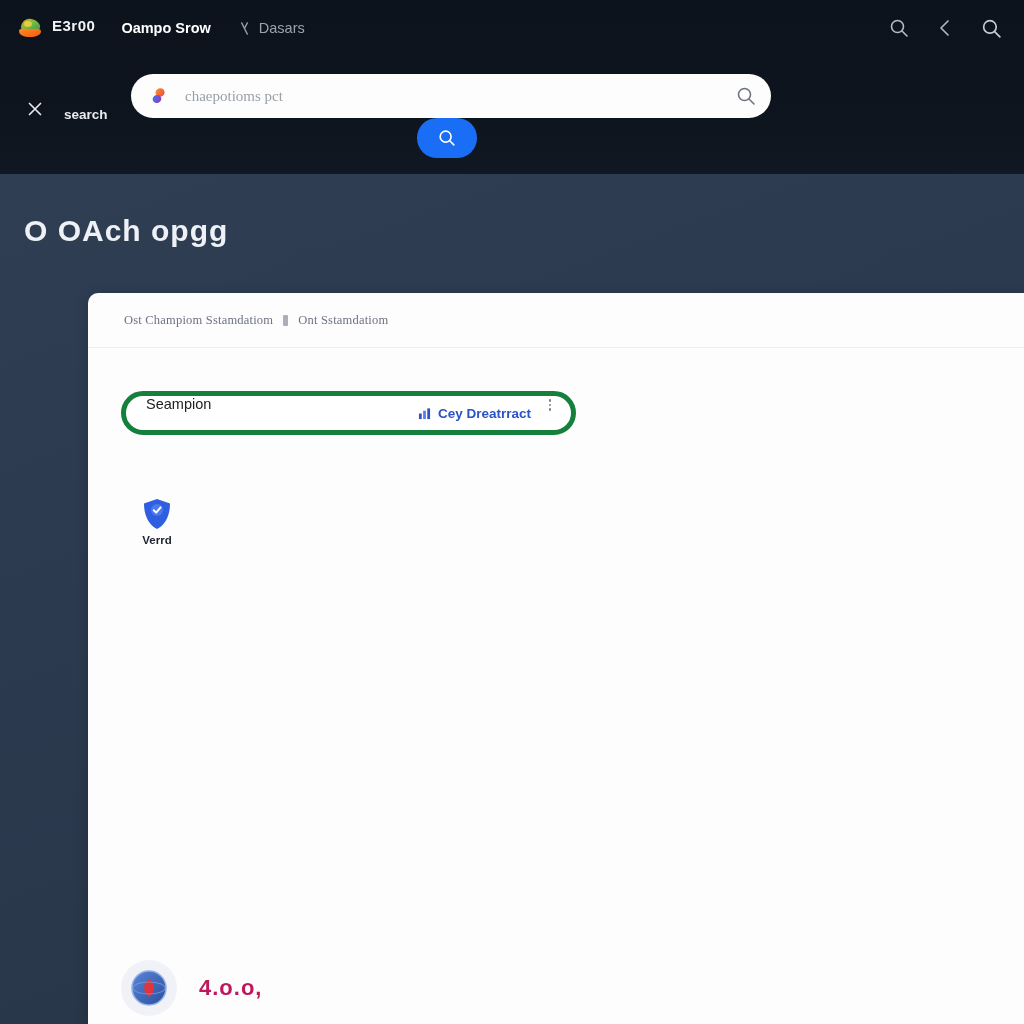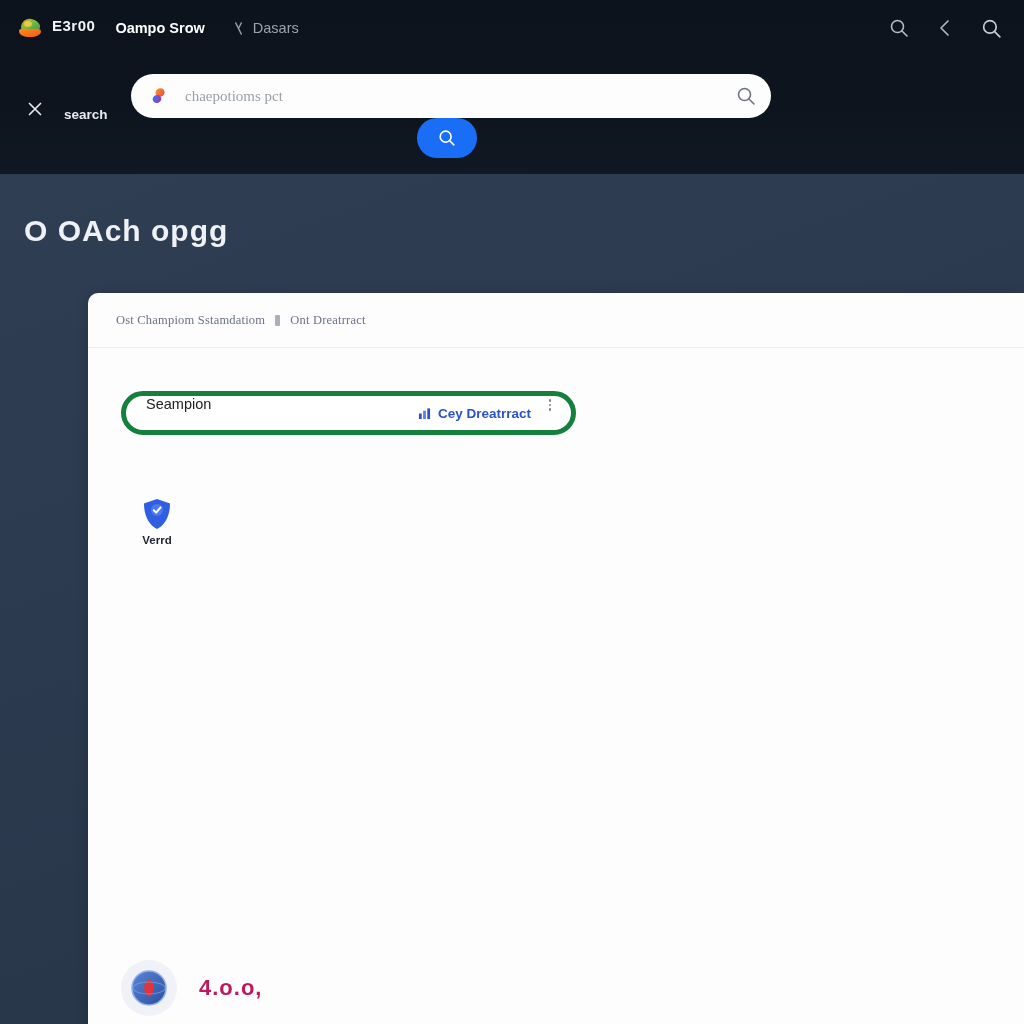--- a/index.html
+++ b/index.html
@@ -23,21 +23,21 @@
   .brand{
     display:flex; align-items:flex-start; gap:8px;
     margin-left:16px;
   }
   .brand-logo{
     width:28px; height:22px; position:relative; display:block;
   }
   .brand-name{
     color:#f2f4f7; font-size:15px; font-weight:bold; letter-spacing:.5px;
   }
-  .nav-items{ display:flex; align-items:flex-start; gap:26px; margin-left:20px; }
+  .nav-items{ display:flex; align-items:flex-start; gap:26px; margin-left:26px; }
   .nav-item{
     display:flex; align-items:center; gap:7px;
     color:#ffffff; font-size:14.5px; font-weight:bold; cursor:pointer;
   }
   .nav-item.muted{ color:#9aa3ad; font-weight:normal; }
   .nav-icon{ width:15px; height:15px; display:block; }
 
   .header-actions{
     position:absolute; right:8px; top:0; height:56px;
     display:flex; align-items:center; gap:20px; padding-right:12px;
@@ -93,21 +93,21 @@
   }
 
   
   .card{
     position:absolute; left:88px; top:293px; width:936px; height:731px;
     background:#fdfdfe; border-top-left-radius:10px;
     box-shadow:0 2px 14px rgba(0,0,0,.18);
     overflow:hidden;
   }
   .card-breadcrumb{
-    height:54px; display:flex; align-items:center; padding-left:28px; gap:10px;
+    height:54px; display:flex; align-items:center; padding-left:36px; gap:10px;
     font-family:"Liberation Serif", serif;
     font-size:12.5px; color:#6b7280; letter-spacing:.2px;
   }
   .crumb-sep{
     display:inline-block; width:5px; height:11px; background:#a9b0ba; border-radius:1px;
   }
   .card-divider{ height:1px; background:#eceef1; width:100%; }
 
   .filter-pill{
     position:absolute; left:33px; top:98px;
@@ -255,21 +255,21 @@
 
 <div class="page-body">
   <div class="page-title">O OAch  opgg</div>
 </div>
 
 <div class="card">
 
   <div class="card-breadcrumb">
     <span>Ost Champiom Sstamdatiom</span>
     <span class="crumb-sep"></span>
-    <span>Ont Dreatrract</span>
+    <span>Ont Sstamdatiom</span>
   </div>
   <div class="card-divider"></div>
 
   <div class="filter-pill">
     <span class="pill-label">Seampion</span>
     <span class="pill-action">
       <svg class="pill-action-icon" viewBox="0 0 14 14">
         <rect x="1" y="7" width="3" height="6" fill="#2b52c8"></rect>
         <rect x="5.5" y="4" width="3" height="9" fill="#5b7ee0"></rect>
         <rect x="10" y="1.5" width="3" height="11.5" fill="#2b52c8"></rect>

